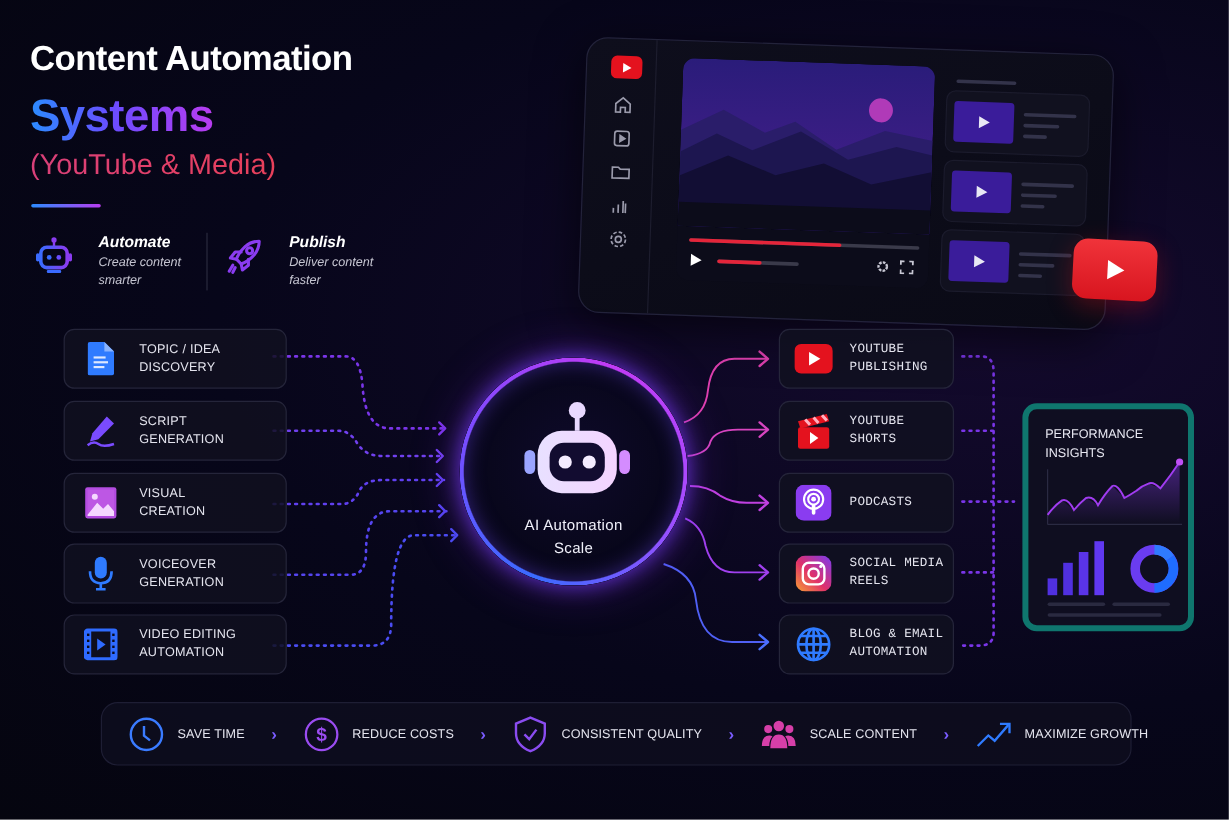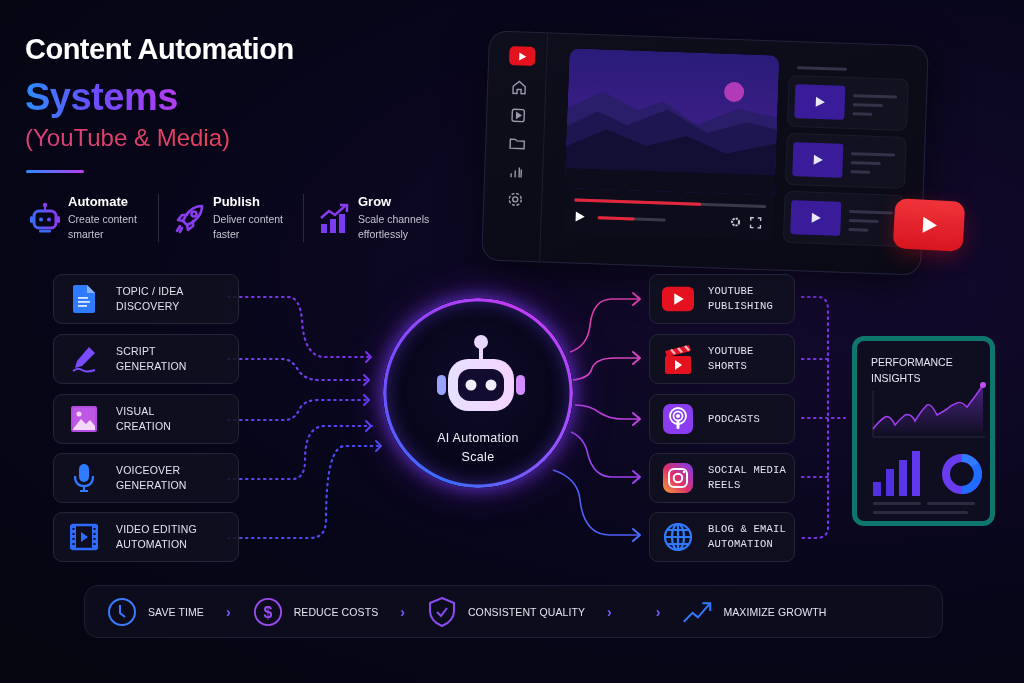--- a/index.html
+++ b/index.html
@@ -17,21 +17,21 @@
   .title-2 { left: 25px; top: 76px; font-size: 38px; font-weight: 700; letter-spacing: -0.5px;
     background: linear-gradient(90deg, #2b8cff 0%, #6a4cff 45%, #b93cf0 100%);
     -webkit-background-clip: text; background-clip: text; color: transparent; }
   .title-3 { left: 25px; top: 124px; font-size: 24px; font-weight: 400;
     background: linear-gradient(90deg, #d9407a 0%, #e8405a 100%);
     -webkit-background-clip: text; background-clip: text; color: transparent; }
   .title-underline { left: 26px; top: 170px; width: 58px; height: 3px; border-radius: 2px;
     background: linear-gradient(90deg, #2b8cff, #b93cf0); }
 
   .features { left: 26px; top: 194px; display: flex; align-items: flex-start; }
-  .feature { display: flex; align-items: center; gap: 4px; padding-right: 12px; }
+  .feature { display: flex; align-items: flex-start; gap: 18px; padding-right: 12px; font-style: italic; }
   .feature + .feature { border-left: 1px solid #2a2a3e; padding-left: 12px; }
   .feature .f-icon { width: 38px; height: 38px; display: flex; align-items: center; justify-content: center; }
   .feature .f-title { font-size: 13px; font-weight: 700; color: #fff; margin-bottom: 3px; }
   .feature .f-desc { font-size: 10.5px; color: #c4c4d0; line-height: 15px; width: 78px; }
 
   
   .yt-window { left: 485px; top: 38px; width: 440px; height: 230px; border-radius: 18px;
     background: linear-gradient(160deg, #0e0e1c 0%, #0a0a16 100%);
     border: 1px solid #23233a; transform: rotate(2deg); transform-origin: center; box-shadow: 0 10px 40px rgba(0,0,0,0.6); }
   .yt-sidebar { position: absolute; left: 0; top: 0; width: 58px; height: 100%; border-right: 1px solid #1d1d2e; }
@@ -169,35 +169,20 @@
         <path d="M29 5 C20 5 13 12 10 20 L14 24 C22 21 29 14 29 5 Z"></path>
         <circle cx="21" cy="13" r="2.5"></circle>
         <path d="M10 20 L5 19 L9 14 L14 14"></path>
         <path d="M14 24 L15 29 L20 25 L20 20"></path>
         <path d="M7 25 L4 30 M9 27 L7 31"></path>
       </svg>
     </div>
     <div>
       <div class="f-title">Publish</div>
       <div class="f-desc">Deliver content faster</div>
-    </div>
-  </div>
-  <div class="feature">
-    <div class="f-icon">
-      <svg width="32" height="32" viewBox="0 0 32 32">
-        <rect x="2" y="22" width="6" height="9" fill="#7a3cf0"></rect>
-        <rect x="11" y="17" width="6" height="14" fill="#7a3cf0"></rect>
-        <rect x="20" y="12" width="6" height="19" fill="#7a3cf0"></rect>
-        <path d="M2 16 L10 9 L16 13 L27 3" fill="none" stroke="#8a3cf0" stroke-width="2.4"></path>
-        <path d="M21 3 H28 V10" fill="none" stroke="#8a3cf0" stroke-width="2.4"></path>
-      </svg>
-    </div>
-    <div>
-      <div class="f-title">Grow</div>
-      <div class="f-desc">Scale channels effortlessly</div>
     </div>
   </div>
 </div>
 
 <div class="abs yt-window">
   <div class="yt-sidebar">
     <div class="yt-logo-small">
       <svg width="10" height="10" viewBox="0 0 10 10">
           <path d="M2 1 L9 5 L2 9 Z" fill="#fff"></path>
         </svg>
@@ -526,20 +511,33 @@
   <div class="benefit">
     <div class="b-icon">
       <svg width="30" height="32" viewBox="0 0 30 32" fill="none" stroke="#8a4cf0" stroke-width="2">
           <path d="M15 2 L27 7 V15 Q27 25 15 30 Q3 25 3 15 V7 Z"></path>
           <path d="M10 16 L14 20 L20 12"></path>
         </svg>
     </div>
     <span class="b-label">Consistent Quality</span>
   </div>
   <span class="chev">›</span>
+  <div class="benefit">
+    <div class="b-icon">
+      <svg width="34" height="28" viewBox="0 0 34 28" fill="#d63fa8">
+          <circle cx="17" cy="6" r="5"></circle>
+          <circle cx="7" cy="9" r="3.8"></circle>
+          <circle cx="27" cy="9" r="3.8"></circle>
+          <path d="M9 27 Q9 14 17 14 Q25 14 25 27 Z"></path>
+          <path d="M1 25 Q1 15 8 15 Q10 15 11 16 Q8 19 8 25 Z"></path>
+          <path d="M33 25 Q33 15 26 15 Q24 15 23 16 Q26 19 26 25 Z"></path>
+        </svg>
+    </div>
+    <span class="b-label">Scale Content</span>
+  </div>
   <span class="chev">›</span>
   <div class="benefit">
     <div class="b-icon">
       <svg width="34" height="26" viewBox="0 0 34 26" fill="none" stroke="#2f7bff" stroke-width="2.2">
           <path d="M2 24 L12 14 L18 19 L31 4"></path>
           <path d="M23 3 H32 V12"></path>
         </svg>
     </div>
     <span class="b-label">Maximize Growth</span>
   </div>

